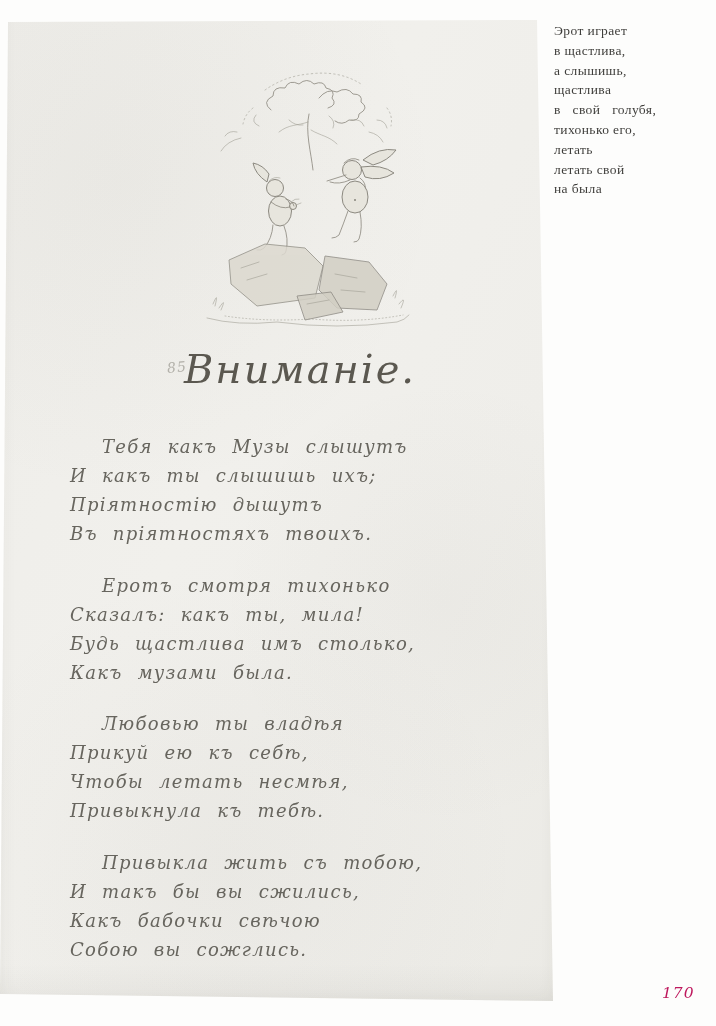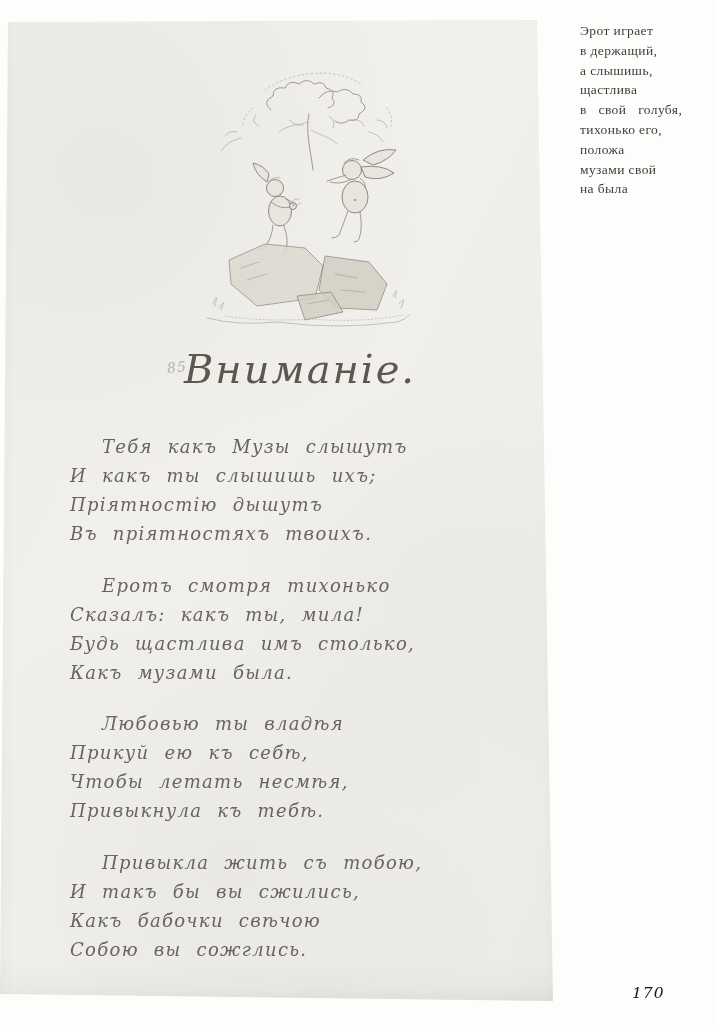--- a/index.html
+++ b/index.html
@@ -54,27 +54,27 @@
     font-size:18px;line-height:29px;letter-spacing:1.3px;word-spacing:8px;
   }
   .stanza .line:first-child{padding-left:32px;}
   .stanza-1{top:432px;}
   .stanza-2{top:571px;}
   .stanza-3{top:709px;}
   .stanza-4{top:848px;}
 
   
   .margin-caption{
-    position:absolute;left:580px;top:21px;width:137px;
+    position:absolute;left:554px;top:21px;width:137px;
     font-size:13.5px;line-height:19.8px;color:#3f3e3b;letter-spacing:.4px;
   }
   .cap-line.wide{word-spacing:8px;}
   .page-number{
-    position:absolute;left:632px;top:984px;
-    font:italic 15.5px "DejaVu Serif",serif;color:#0f172a;letter-spacing:1px;
+    position:absolute;left:662px;top:984px;
+    font:italic 15.5px "DejaVu Serif",serif;color:#be185d;letter-spacing:1px;
   }
 </style>
 </head>
 <body>
 
 <div class="facsimile">
 
   <div class="engraving">
     <svg viewBox="0 0 214 264">
 
@@ -148,23 +148,23 @@
     <div class="line">Привыкла жить съ тобою,</div>
     <div class="line">И такъ бы вы сжились,</div>
     <div class="line">Какъ бабочки свѣчою</div>
     <div class="line">Собою вы сожглись.</div>
   </div>
 
 </div>
 
 <div class="margin-caption">
   <div class="cap-line">Эрот играет</div>
-  <div class="cap-line">в держащий,</div>
+  <div class="cap-line">в щастлива,</div>
   <div class="cap-line">а слышишь,</div>
   <div class="cap-line">щастлива</div>
   <div class="cap-line wide">в свой голубя,</div>
   <div class="cap-line">тихонько его,</div>
-  <div class="cap-line">положа</div>
-  <div class="cap-line">музами свой</div>
+  <div class="cap-line">летать</div>
+  <div class="cap-line">летать свой</div>
   <div class="cap-line">на была</div>
 </div>
 
 <div class="page-number">170</div>
 
 </body></html>

